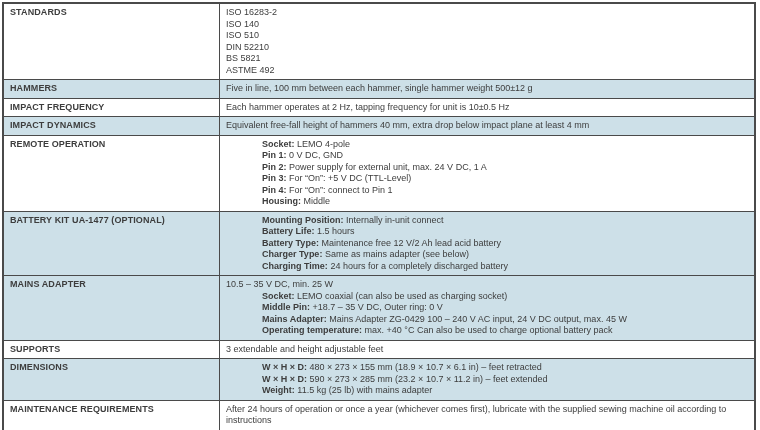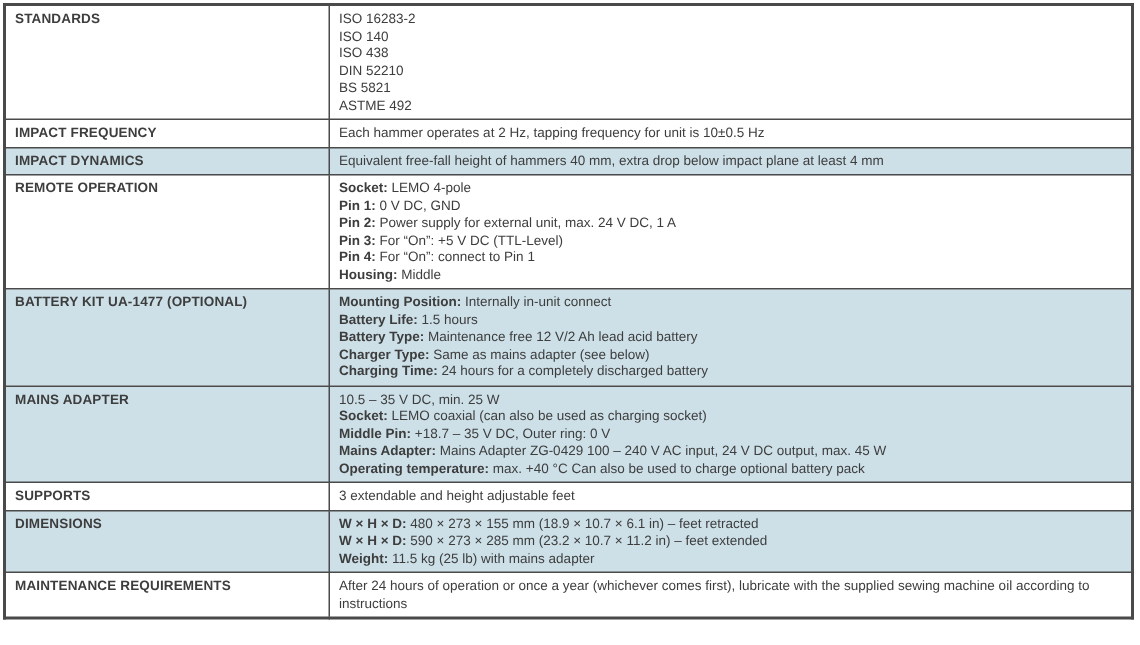--- a/index.html
+++ b/index.html
@@ -40,37 +40,44 @@
     width: 27%;
     font-weight: bold;
     color: #333333;
     letter-spacing: 0.1px;
   }
   td.value-cell .line {
     white-space: normal;
   }
   .b {
     font-weight: bold;
+    margin-left: 36px;
   }
 </style>
 </head>
 <body>
 
 <div class="page">
   <table class="spec">
     <tbody>
         <tr>
           <td class="label-cell">STANDARDS</td>
           <td class="value-cell">
             <div class="line"><span>ISO 16283-2</span></div>
             <div class="line"><span>ISO 140</span></div>
-            <div class="line"><span>ISO 438</span></div>
+            <div class="line"><span>ISO 510</span></div>
             <div class="line"><span>DIN 52210</span></div>
             <div class="line"><span>BS 5821</span></div>
             <div class="line"><span>ASTME 492</span></div>
+          </td>
+        </tr>
+        <tr class="shaded">
+          <td class="label-cell">HAMMERS</td>
+          <td class="value-cell">
+            <div class="line"><span>Five in line, 100 mm between each hammer, single hammer weight 500±12 g</span></div>
           </td>
         </tr>
         <tr>
           <td class="label-cell">IMPACT FREQUENCY</td>
           <td class="value-cell">
             <div class="line"><span>Each hammer operates at 2 Hz, tapping frequency for unit is 10±0.5 Hz</span></div>
           </td>
         </tr>
         <tr class="shaded">
           <td class="label-cell">IMPACT DYNAMICS</td>

